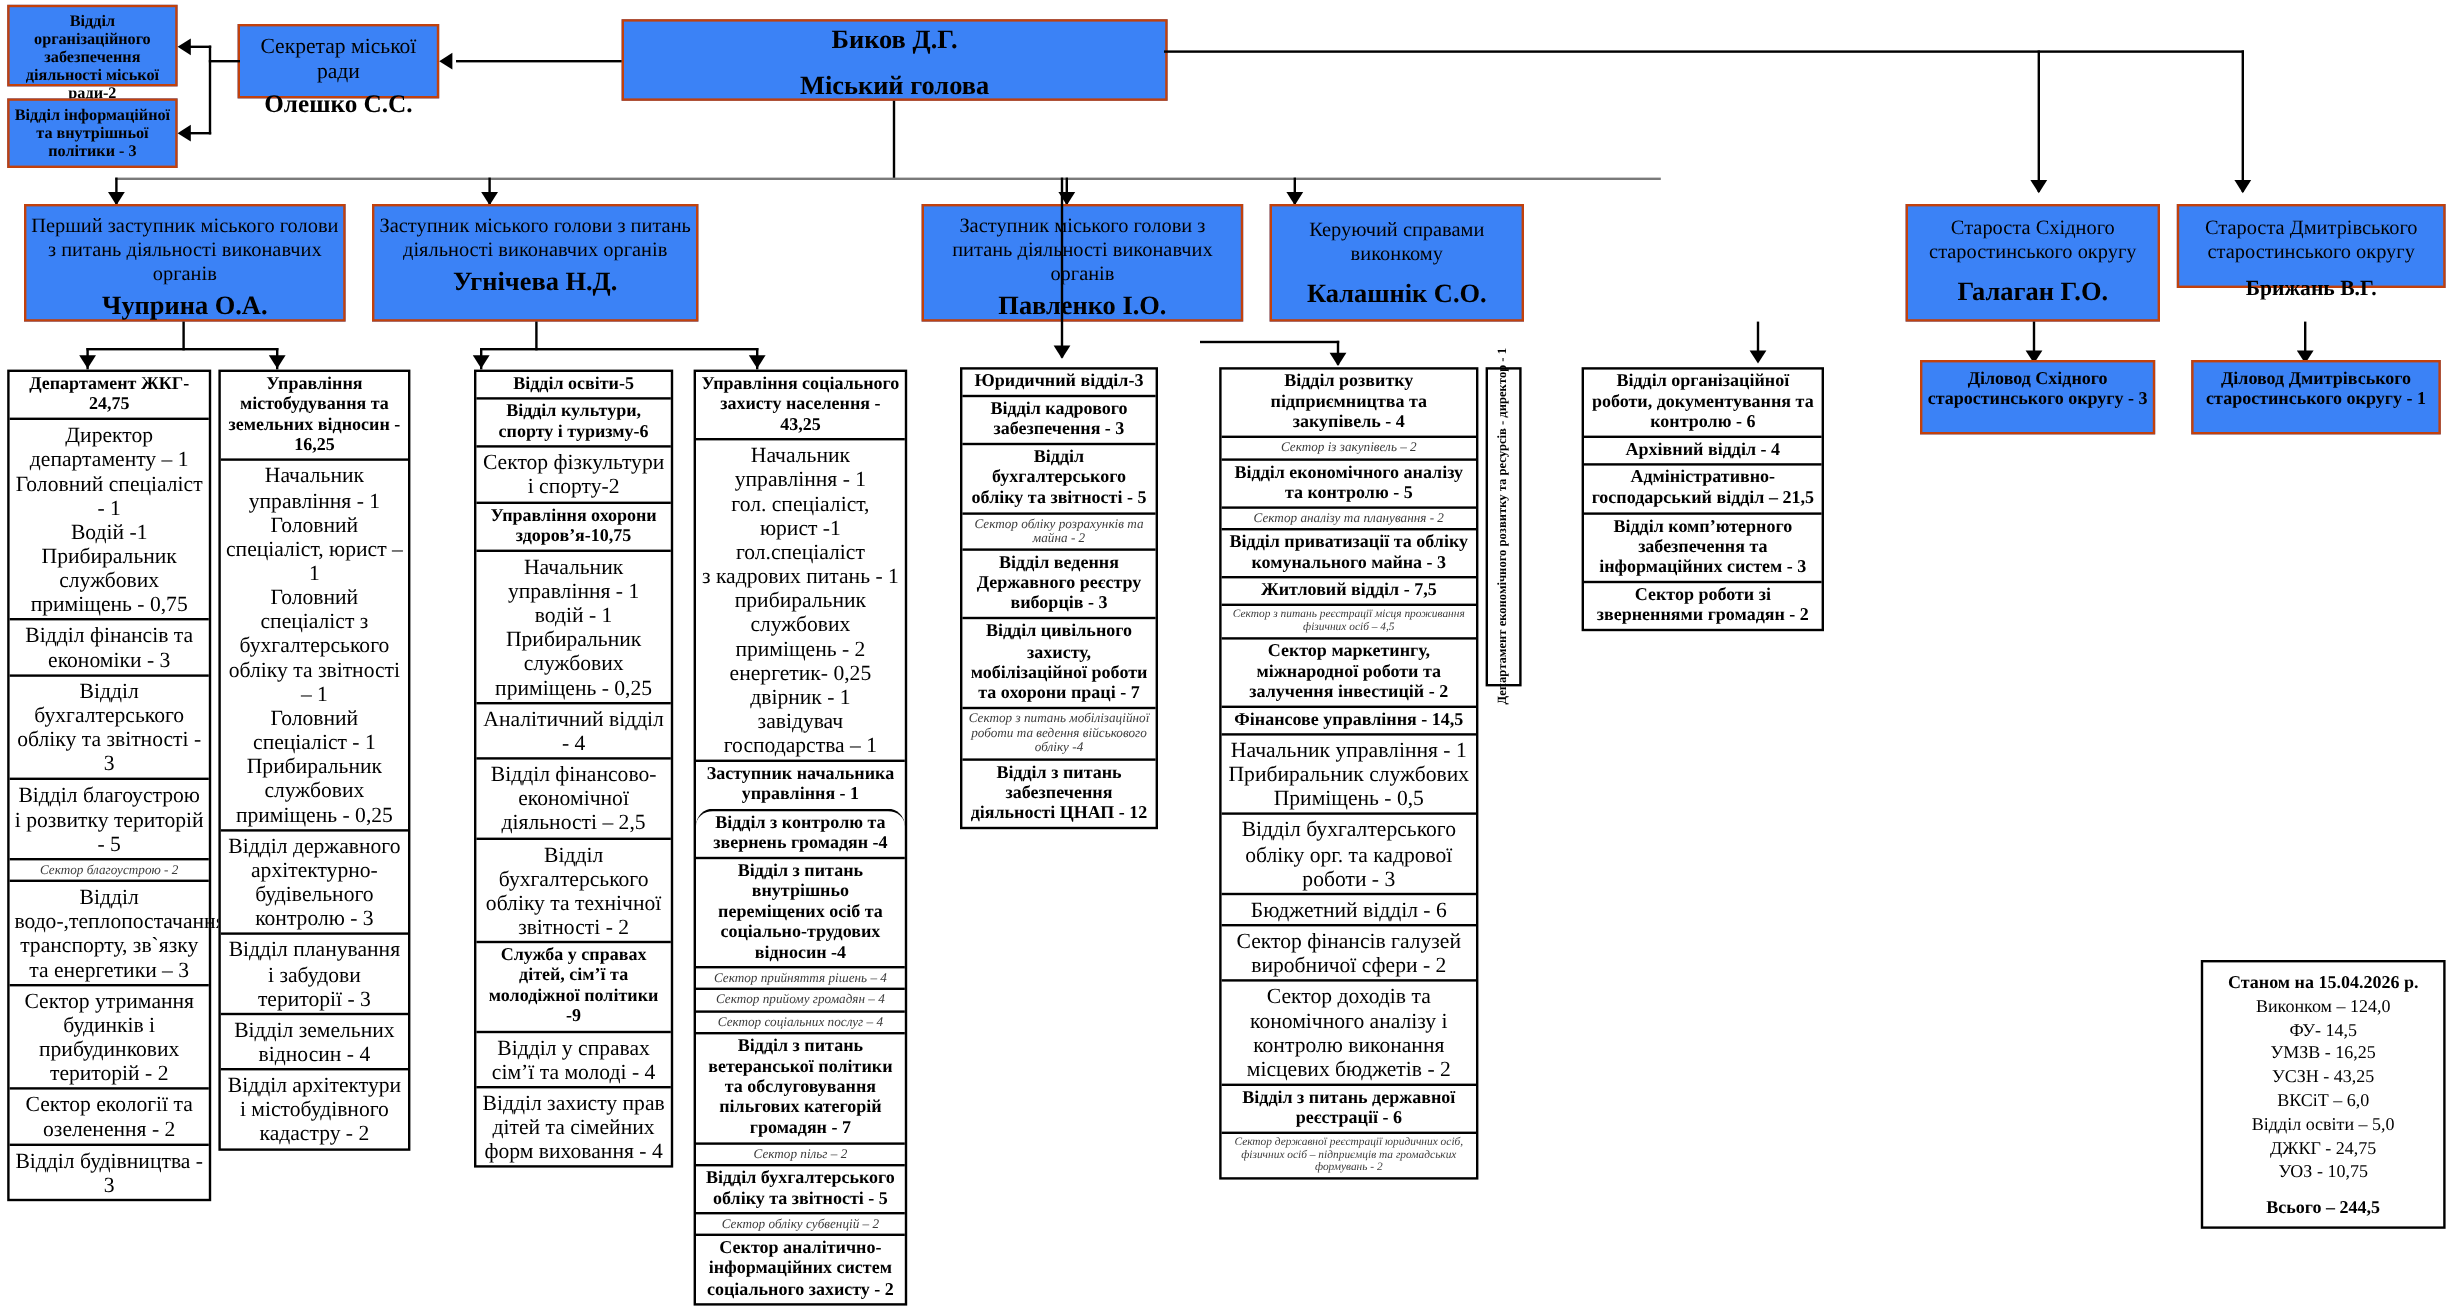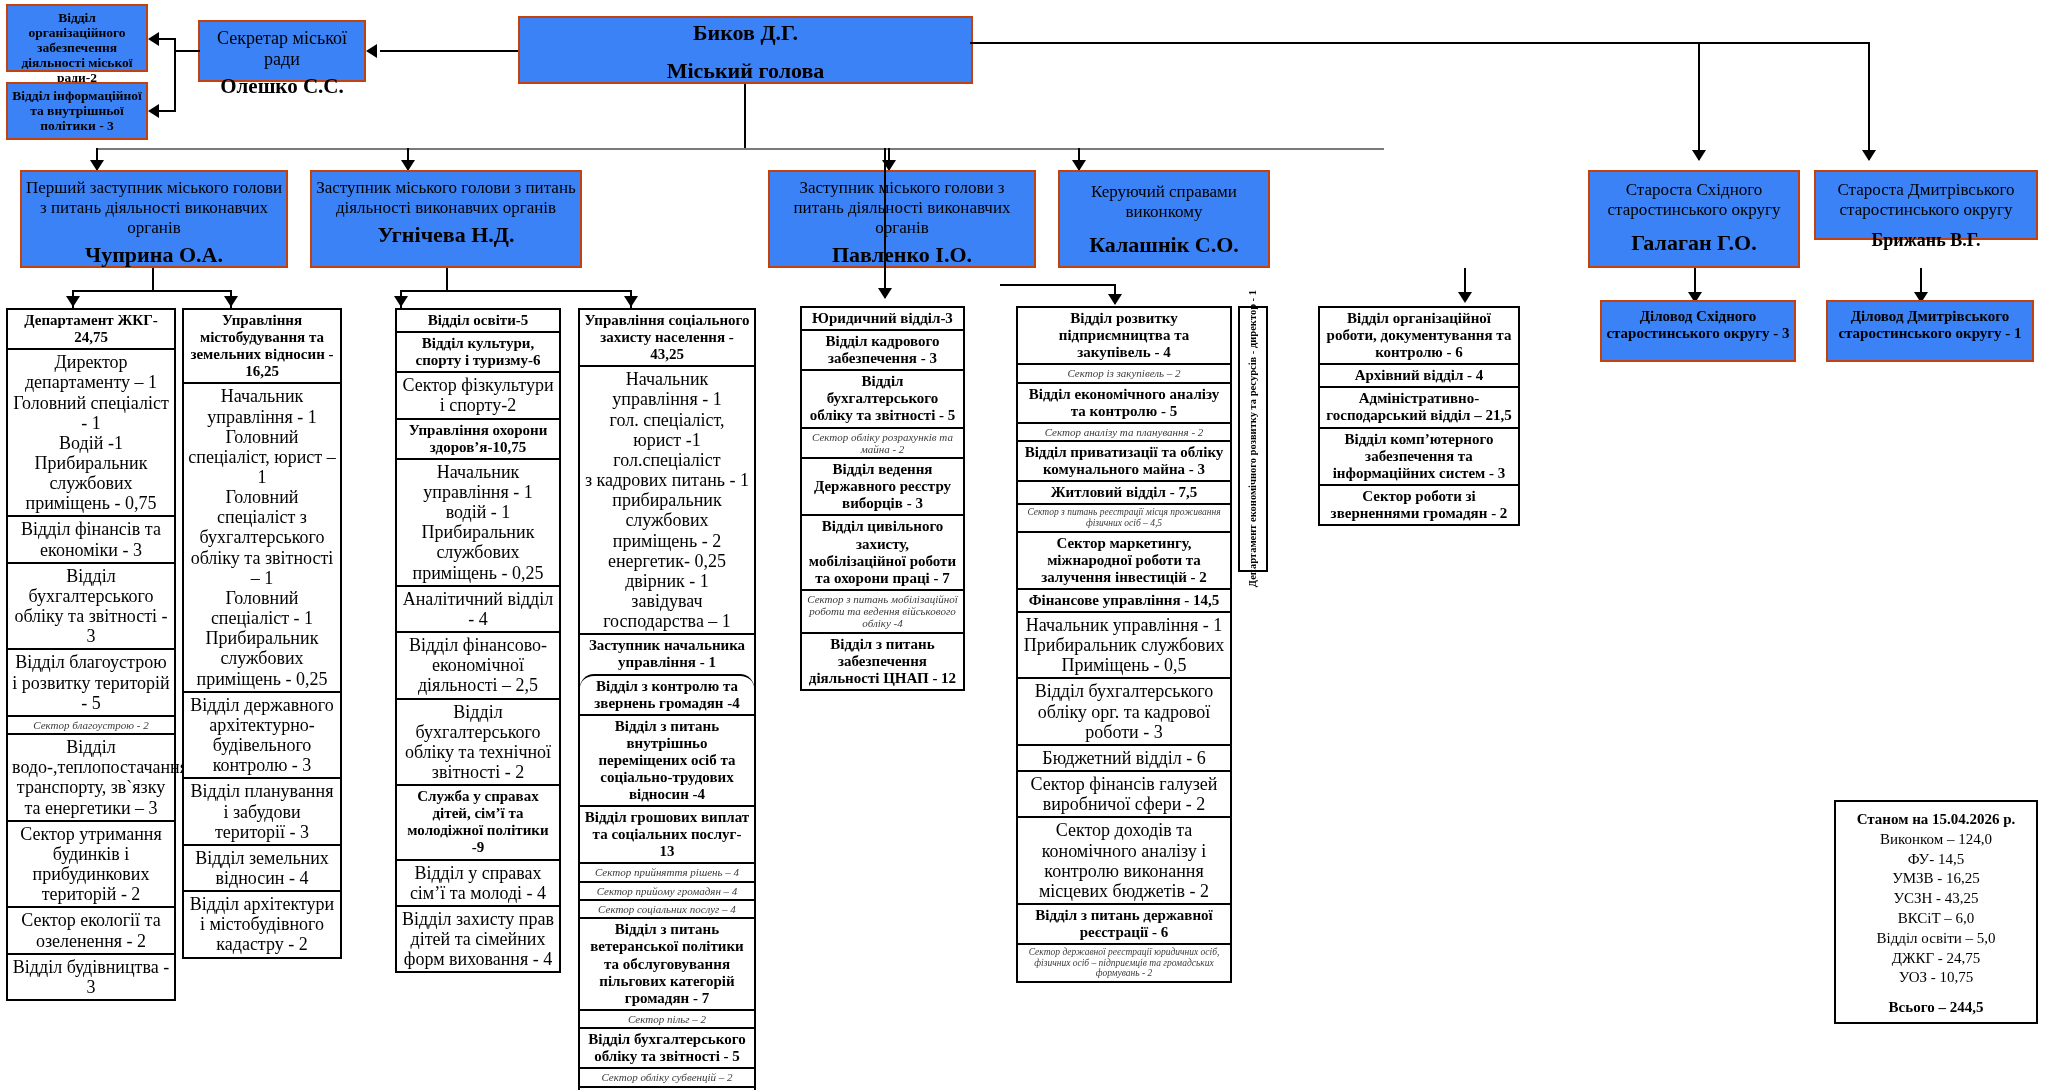--- a/index.html
+++ b/index.html
@@ -199,21 +199,20 @@
 гол. спеціаліст, юрист -1
 гол.спеціаліст
 з кадрових питань - 1
 прибиральник службових приміщень - 2
 енергетик- 0,25
 двірник - 1
 завідувач господарства – 1</div>
     <div class="hdr row" style="white-space: pre-line;">Заступник начальника управління - 1</div>
     <div class="hdr row" style="white-space: pre-line; border-radius: 14px;">Відділ з контролю та звернень громадян -4</div>
     <div class="hdr row" style="white-space: pre-line;">Відділ з питань внутрішньо переміщених осіб та соціально-трудових відносин -4</div>
-    <div class="hdr row" style="white-space: pre-line;">Відділ грошових виплат та соціальних послуг- 13</div>
     <div class="sector row" style="white-space: pre-line;">Сектор прийняття рішень – 4</div>
     <div class="sector row" style="white-space: pre-line;">Сектор прийому громадян – 4</div>
     <div class="sector row" style="white-space: pre-line;">Сектор соціальних послуг – 4</div>
     <div class="hdr row" style="white-space: pre-line;">Відділ з питань ветеранської політики та обслуговування пільгових категорій громадян - 7</div>
     <div class="sector row" style="white-space: pre-line;">Сектор пільг – 2</div>
     <div class="hdr row" style="white-space: pre-line;">Відділ бухгалтерського обліку та звітності - 5</div>
     <div class="sector row" style="white-space: pre-line;">Сектор обліку субвенцій – 2</div>
     <div class="hdr row" style="white-space: pre-line;">Сектор аналітично-інформаційних систем соціального захисту - 2</div>
   </div>
 <div class="stack" id="stack-yurydychnyi" style="left:800px;top:306px;width:165px;">

